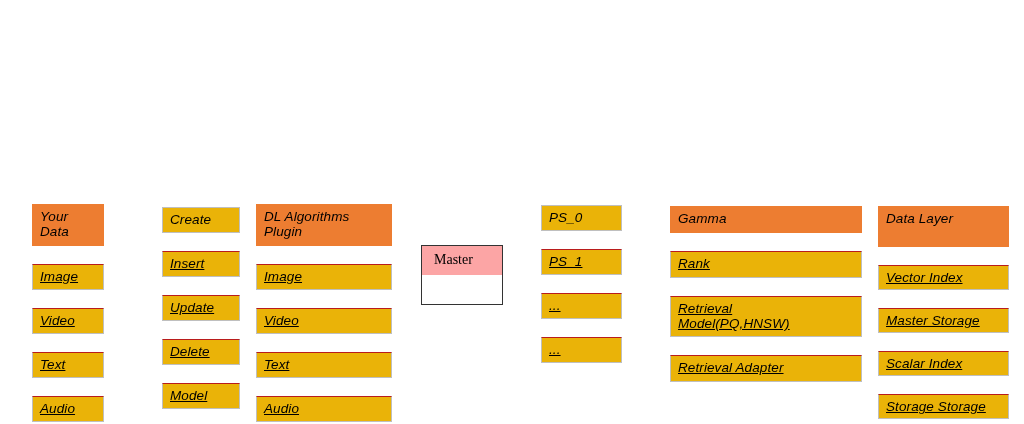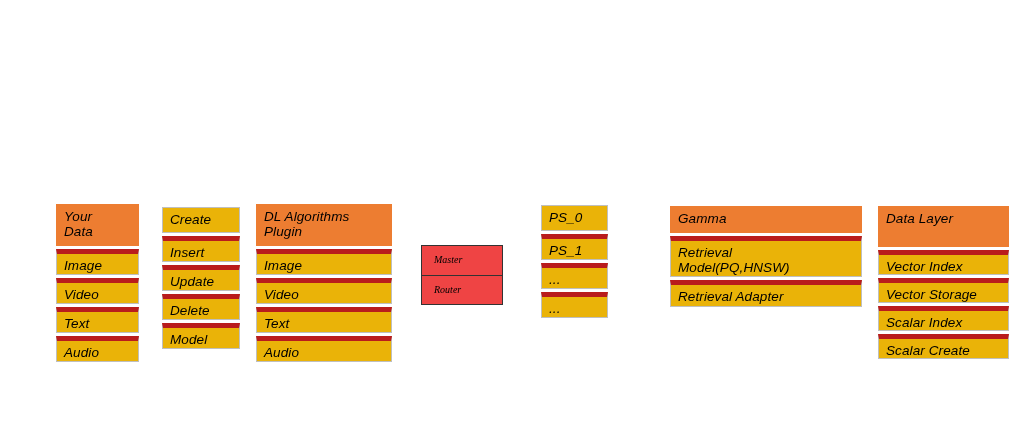--- a/index.html
+++ b/index.html
@@ -30,22 +30,23 @@
     background: #eab308;
     color: #000000;
     font-style: italic;
     font-size: 13.5px;
     line-height: 15px;
     padding: 4px 7px 3px 7px;
     white-space: pre-line;
     letter-spacing: 0.1px;
   }
   .cell + .cell {
-    border-top: 5px solid #b91c1c;
-    margin-top: 3px;
+    border-top: 1px solid #b91c1c;
+    margin-top: 18px;
+    text-decoration: underline;
   }
   .cell.header {
     background: #ed7d31;
     border-color: #ed7d31;
     color: #000000;
   }
 
   
   .h26 { height: 26px; }
   .h27 { height: 27px; }
@@ -55,38 +56,37 @@
   
   .mrbox {
     position: absolute;
     box-sizing: border-box;
     border: 1.5px solid #333333;
     background: #ffffff;
   }
   .mrcell {
     box-sizing: border-box;
     height: 29px;
-    background: #ef4444;
+    background: #fca5a5;
     color: #000000;
     font-family: "Liberation Serif", serif;
-    font-style: italic;
-    font-size: 10px;
+    font-size: 14px;
     line-height: 20px;
     padding: 4px 0 3px 12px;
   }
   .mrcell.second {
     border-top: 1.5px solid #333333;
   }
 </style>
 </head>
 <body>
 
 <div id="diagram">
 
-  <div class="block" style="left:56px; top:204px; width:83px;">
+  <div class="block" style="left:32px; top:204px; width:72px;">
     <div class="cell header h42">Your
 Data</div>
     <div class="cell h26">Image</div>
     <div class="cell h26">Video</div>
     <div class="cell h26">Text</div>
     <div class="cell h26">Audio</div>
   </div>
 
   <div class="block" style="left:162px; top:207px; width:78px;">
     <div class="cell h26">Create</div>
@@ -100,38 +100,38 @@
     <div class="cell header h42">DL Algorithms
 Plugin</div>
     <div class="cell h26">Image</div>
     <div class="cell h26">Video</div>
     <div class="cell h26">Text</div>
     <div class="cell h26">Audio</div>
   </div>
 
   <div class="mrbox" style="left:421px; top:245px; width:82px; height:60px;">
     <div class="mrcell">Master</div>
-    <div class="mrcell second">Router</div>
   </div>
 
-  <div class="block" style="left:541px; top:205px; width:67px;">
+  <div class="block" style="left:541px; top:205px; width:81px;">
     <div class="cell h26">PS_0</div>
     <div class="cell h26">PS_1</div>
     <div class="cell h26">...</div>
     <div class="cell h26">...</div>
   </div>
 
   <div class="block" style="left:670px; top:206px; width:192px;">
     <div class="cell header h27">Gamma</div>
+    <div class="cell h27">Rank</div>
     <div class="cell h41">Retrieval
 Model(PQ,HNSW)</div>
     <div class="cell h27">Retrieval Adapter</div>
   </div>
 
   <div class="block" style="left:878px; top:206px; width:131px;">
     <div class="cell header h25" style="height:41px;">Data Layer</div>
     <div class="cell" style="height:25px;">Vector Index</div>
-    <div class="cell" style="height:25px;">Vector Storage</div>
+    <div class="cell" style="height:25px;">Master Storage</div>
     <div class="cell" style="height:25px;">Scalar Index</div>
-    <div class="cell" style="height:25px;">Scalar Create</div>
+    <div class="cell" style="height:25px;">Storage Storage</div>
   </div>
 
 </div>
 
 </body></html>

